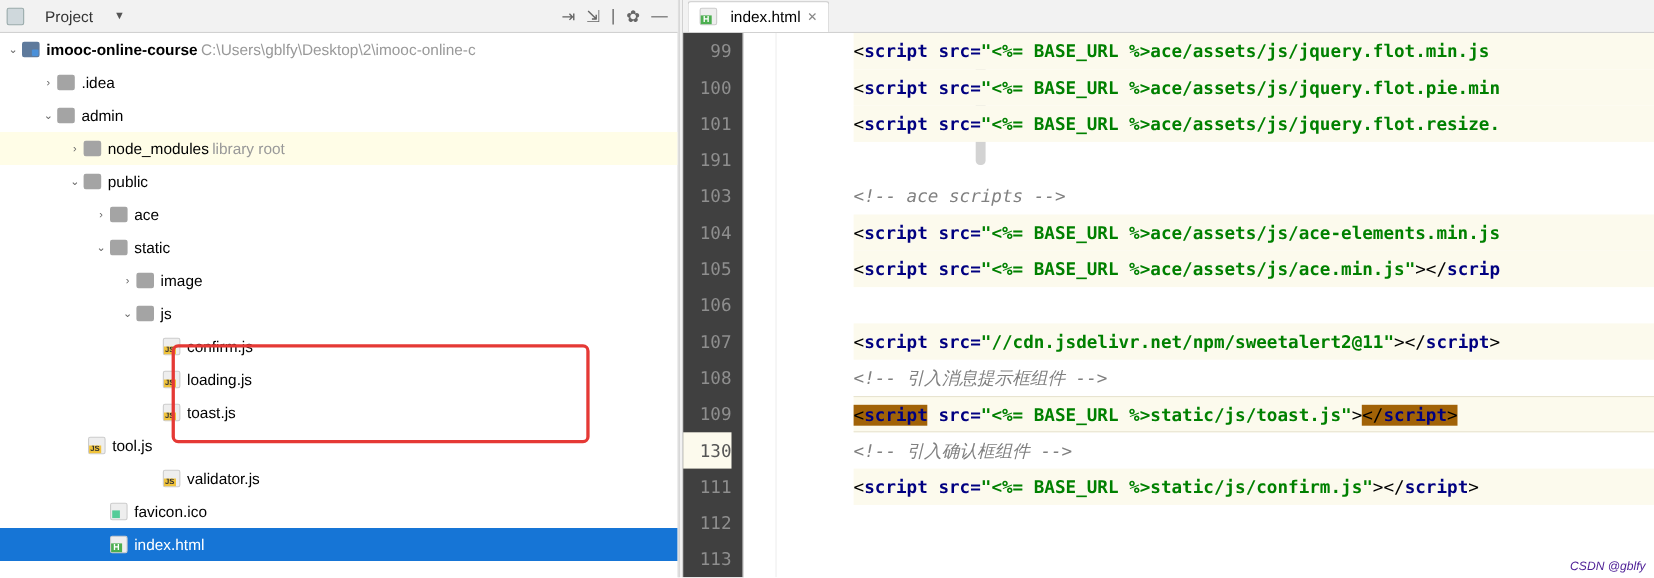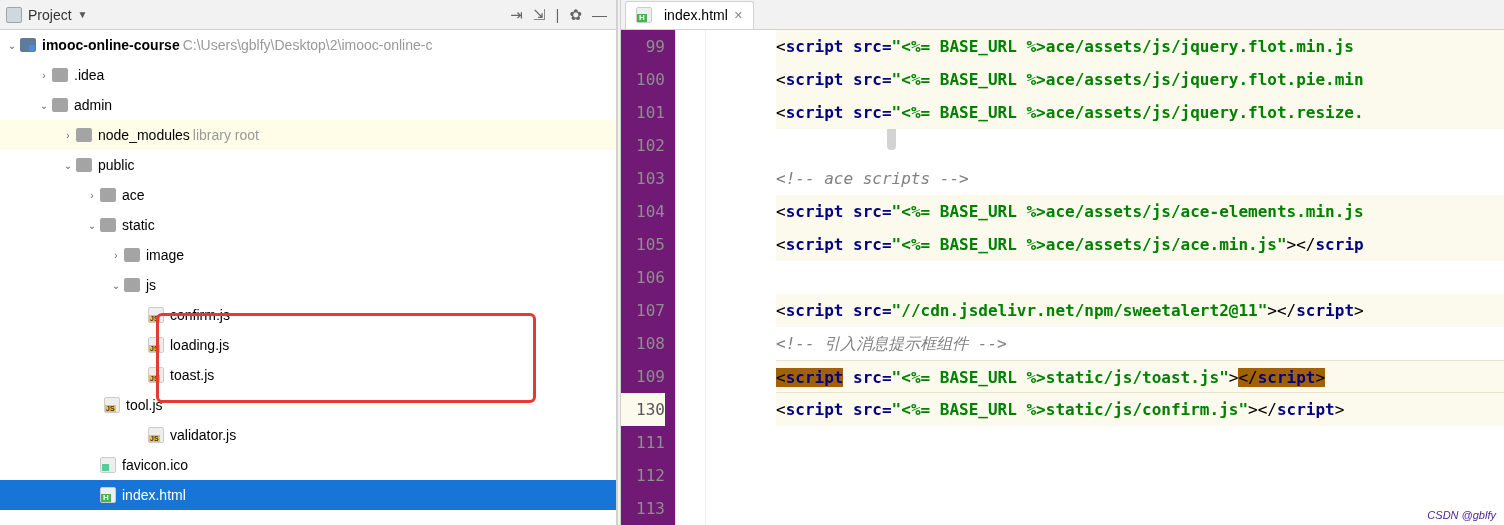--- a/index.html
+++ b/index.html
@@ -1,19 +1,19 @@
 <!DOCTYPE html>
 <html><head>
   <meta charset="utf-8">
   <style>
     * { box-sizing: border-box; margin: 0; padding: 0; }
     body { font-family: -apple-system, "Segoe UI", Arial, sans-serif; font-size: 14px; background: #fff; display: flex; height: 525px; width: 1504px; overflow: hidden; position: relative; }
     .left-panel { width: 617px; display: flex; flex-direction: column; border-right: 1px solid #d1d1d1; }
     .toolbar { height: 30px; background: #f2f2f2; border-bottom: 1px solid #d1d1d1; display: flex; align-items: center; padding: 0 6px; }
-    .toolbar-left { display: flex; align-items: center; gap: 6px; }
+    .toolbar-left { display: flex; align-items: center; gap: 19px; }
     .toolbar-right { margin-left: auto; display: flex; align-items: center; gap: 4px; }
     .tool-icon { width: 16px; height: 16px; background: #cfd8dc; border: 1px solid #9aa; border-radius: 2px; display:inline-flex; align-items:center; justify-content:center; }
     .project-label { font-weight: normal; color: #333; }
     .chevron { font-size: 10px; color: #555; }
     .tree { flex: 1; overflow: hidden; }
     .tree-row { display: flex; align-items: center; height: 30px; white-space: nowrap; position: relative; }
     .tree-row.selected { background: #1675d6; color: #fff; }
     .arrow { width: 16px; text-align: center; color: #666; font-size: 10px; display:inline-block; }
     .folder-icon { width: 16px; height: 14px; background: #a4a4a4; border-radius: 2px; margin-right: 6px; display:inline-block; position:relative; }
     .folder-icon.root { background: #5e7a9c; }
@@ -26,21 +26,21 @@
     .selected .node-label { color: #fff; }
     .node-hint { color: #999; margin-left: 3px; }
     .highlight-row { background: #fffde7; }
     .redbox { position: absolute; border: 3px solid #e53935; border-radius: 6px; left: 156px; top: 313px; width: 380px; height: 90px; pointer-events:none; z-index:5; }
     .divider-v { width: 4px; background: #f2f2f2; border-left:1px solid #d1d1d1; border-right:1px solid #d1d1d1; }
     .right-panel { flex: 1; display: flex; flex-direction: column; }
     .tabs { height: 30px; background: #f2f2f2; display: flex; align-items: center; border-bottom: 1px solid #d1d1d1; padding-left: 4px; }
     .tab { height: 28px; display: flex; align-items: center; gap: 6px; padding: 0 10px; background: #fff; border: 1px solid #d1d1d1; border-bottom: none; border-radius: 3px 3px 0 0; }
     .tab-close { color: #888; font-size: 11px; }
     .editor { flex: 1; display: flex; font-family: "Consolas", "Menlo", monospace; font-size: 16px; overflow:hidden; position:relative; }
-    .gutter { width: 55px; background: #701a75; color: #8e8e8e; text-align: right; padding-right: 10px; border-right: 1px solid #e5e5e5; }
+    .gutter { width: 55px; background: #404040; color: #8e8e8e; text-align: right; padding-right: 10px; border-right: 1px solid #e5e5e5; }
     .gutter-extra { width: 30px; background: #fff; border-right: 1px solid #eee; }
     .gline, .cline { height: 33px; line-height: 33px; }
     .code { flex: 1; padding-left: 70px; position:relative; }
     .cline { white-space: nowrap; }
     .gline.current { background:#FCFAED; color:#555; }
     .cline.yellow { background:#FCFAED; }
     .cline.current { border-top:1px solid #e8e4d0; border-bottom:1px solid #e8e4d0; }
     .tok-tag { color:#000080; font-weight:bold; }
     .tok-attr { font-weight:bold; color:#000080; }
     .tok-str { color:#008000; font-weight:bold; }
@@ -122,21 +122,21 @@
       <span class="node-label">confirm.js</span>
     </div>
     <div class="tree-row" style="padding-left:148px">
       <span class="file-icon js"></span>
       <span class="node-label">loading.js</span>
     </div>
     <div class="tree-row" style="padding-left:148px">
       <span class="file-icon js"></span>
       <span class="node-label">toast.js</span>
     </div>
-    <div class="tree-row" style="padding-left:104px">
+    <div class="tree-row" style="padding-left:80px">
       <span class="file-icon js"></span>
       <span class="node-label">tool.js</span>
     </div>
     <div class="tree-row" style="padding-left:148px">
       <span class="file-icon js"></span>
       <span class="node-label">validator.js</span>
     </div>
     <div class="tree-row" style="padding-left:100px">
       <span class="file-icon ico"></span>
       <span class="node-label">favicon.ico</span>
@@ -158,21 +158,21 @@
       <span class="file-icon html"></span>
       <span>index.html</span>
       <span class="tab-close">✕</span>
     </div>
   </div>
   <div class="editor">
     <div class="gutter">
       <div class="gline">99</div>
       <div class="gline">100</div>
       <div class="gline">101</div>
-      <div class="gline">102</div>
+      <div class="gline">191</div>
       <div class="gline">103</div>
       <div class="gline">104</div>
       <div class="gline">105</div>
       <div class="gline">106</div>
       <div class="gline">107</div>
       <div class="gline">108</div>
       <div class="gline">109</div>
       <div class="gline current">130</div>
       <div class="gline">111</div>
       <div class="gline">112</div>
@@ -184,18 +184,19 @@
       <div class="cline yellow"><span class="tok-punct">&lt;</span><span class="tok-tag">script</span> <span class="tok-attr">src=</span><span class="tok-str">"</span><span class="tok-str">&lt;%= BASE_URL %&gt;ace/assets/js/jquery.flot.pie.min</span></div>
       <div class="cline yellow"><span class="tok-punct">&lt;</span><span class="tok-tag">script</span> <span class="tok-attr">src=</span><span class="tok-str">"</span><span class="tok-str">&lt;%= BASE_URL %&gt;ace/assets/js/jquery.flot.resize.</span></div>
       <div class="cline"></div>
       <div class="cline"><span class="tok-comment">&lt;!-- ace scripts --&gt;</span></div>
       <div class="cline yellow"><span class="tok-punct">&lt;</span><span class="tok-tag">script</span> <span class="tok-attr">src=</span><span class="tok-str">"</span><span class="tok-str">&lt;%= BASE_URL %&gt;ace/assets/js/ace-elements.min.js</span></div>
       <div class="cline yellow"><span class="tok-punct">&lt;</span><span class="tok-tag">script</span> <span class="tok-attr">src=</span><span class="tok-str">"</span><span class="tok-str">&lt;%= BASE_URL %&gt;ace/assets/js/ace.min.js</span><span class="tok-str">"</span><span class="tok-punct">&gt;</span><span class="tok-punct">&lt;/</span><span class="tok-tag">scrip</span></div>
       <div class="cline"></div>
       <div class="cline yellow"><span class="tok-punct">&lt;</span><span class="tok-tag">script</span> <span class="tok-attr">src=</span><span class="tok-str">"</span><span class="tok-str">//cdn.jsdelivr.net/npm/sweetalert2@11</span><span class="tok-str">"</span><span class="tok-punct">&gt;</span><span class="tok-punct">&lt;/</span><span class="tok-tag">script</span><span class="tok-punct">&gt;</span></div>
       <div class="cline"><span class="tok-comment">&lt;!-- 引入消息提示框组件       --&gt;</span></div>
       <div class="cline yellow current"><span class="sel"><span class="tok-punct">&lt;</span><span class="tok-tag">script</span></span> <span class="tok-attr">src=</span><span class="tok-str">"</span><span class="tok-str">&lt;%= BASE_URL %&gt;static/js/toast.js</span><span class="tok-str">"</span><span class="tok-punct">&gt;</span><span class="sel"><span class="tok-punct">&lt;/</span><span class="tok-tag">script</span><span class="tok-punct">&gt;</span></span></div>
+      <div class="cline"><span class="tok-comment">&lt;!-- 引入确认框组件       --&gt;</span></div>
       <div class="cline yellow"><span class="tok-punct">&lt;</span><span class="tok-tag">script</span> <span class="tok-attr">src=</span><span class="tok-str">"</span><span class="tok-str">&lt;%= BASE_URL %&gt;static/js/confirm.js</span><span class="tok-str">"</span><span class="tok-punct">&gt;</span><span class="tok-punct">&lt;/</span><span class="tok-tag">script</span><span class="tok-punct">&gt;</span></div>
       <div class="cline"></div>
     </div>
     <div class="watermark">CSDN @gblfy</div>
   </div>
 </div>
 
 </body></html>

